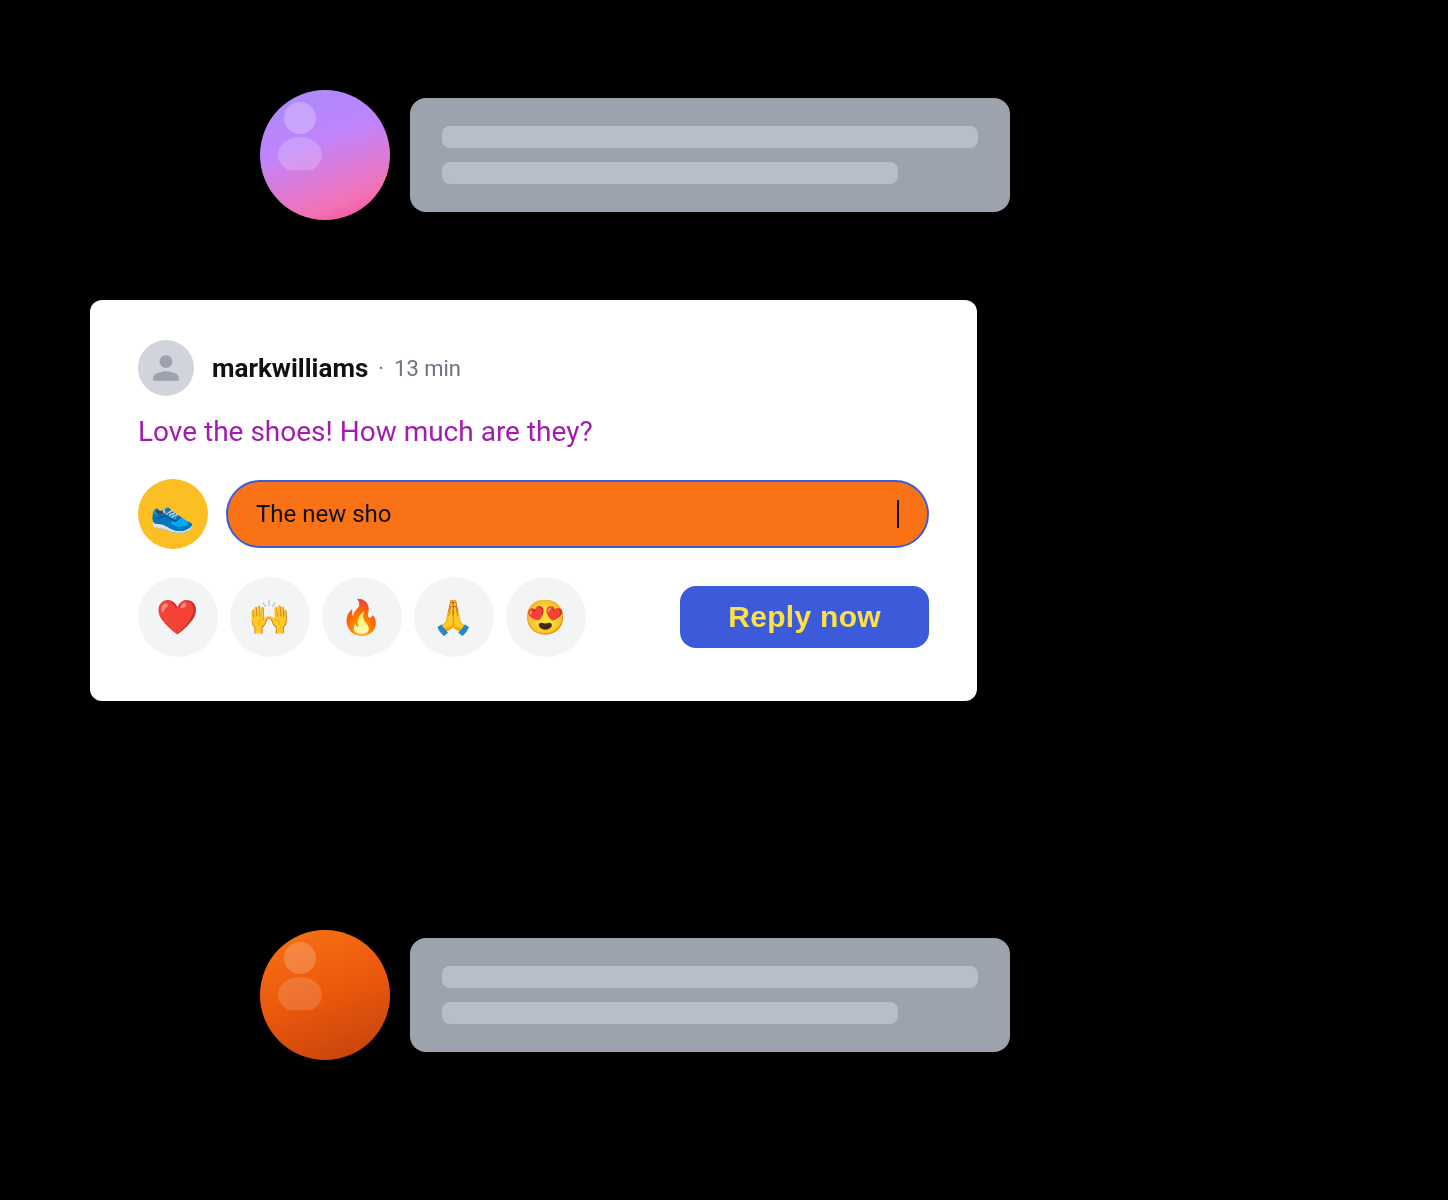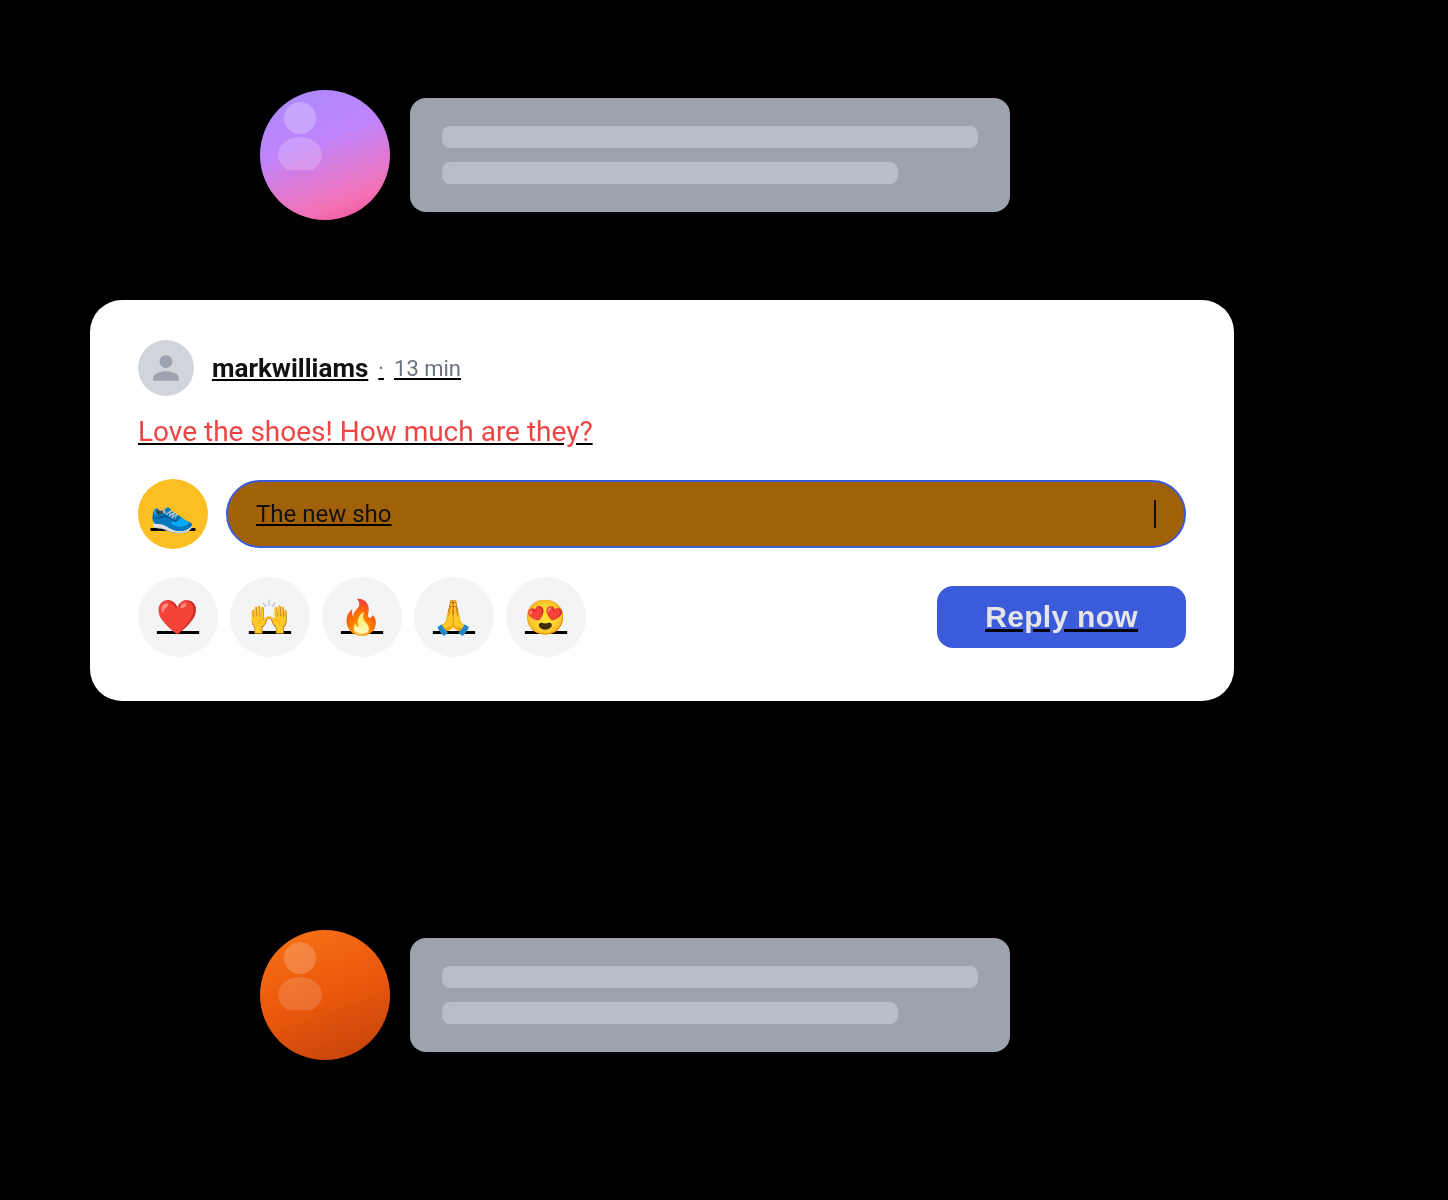--- a/index.html
+++ b/index.html
@@ -76,26 +76,25 @@
     }
 
     .ghost-line-long { width: 100%; }
     .ghost-line-medium { width: 85%; }
 
     
     .comment-card {
       position: absolute;
       top: 300px;
       left: 90px;
-      width: 1144px;
+      width: 887px;
       background: #fff;
-      border-radius: 32px;
+      border-radius: 12px;
       padding: 40px 48px 44px;
       box-shadow: 0 4px 40px rgba(0,0,0,0.12);
-      text-decoration: underline;
     }
 
     .comment-header {
       display: flex;
       align-items: center;
       gap: 18px;
       margin-bottom: 16px;
     }
 
     .commenter-avatar {
@@ -132,21 +131,21 @@
       color: #6b7280;
     }
 
     .comment-time {
       font-size: 22px;
       color: #6b7280;
     }
 
     .comment-text {
       font-size: 28px;
-      color: #ef4444;
+      color: #a21caf;
       margin-bottom: 28px;
       margin-left: 0;
       line-height: 1.4;
     }
 
     
     .reply-area {
       display: flex;
       align-items: center;
       gap: 18px;
@@ -164,21 +163,21 @@
       align-items: center;
       justify-content: center;
       font-size: 36px;
     }
 
     .reply-input-wrapper {
       flex: 1;
       border: 2.5px solid #3b5bdb;
       border-radius: 50px;
       padding: 18px 28px;
-      background: #a16207;
+      background: #f97316;
       display: flex;
       align-items: center;
     }
 
     .reply-input-text {
       font-size: 24px;
       color: #111;
       flex: 1;
     }
 
@@ -218,21 +217,21 @@
       cursor: pointer;
       display: flex;
       align-items: center;
       justify-content: center;
       font-size: 34px;
       transition: background 0.15s;
     }
 
     .reply-now-btn {
       background: #3b5bdb;
-      color: #e5e5e5;
+      color: #fde047;
       border: none;
       border-radius: 16px;
       padding: 14px 48px;
       font-size: 30px;
       font-weight: 700;
       cursor: pointer;
       letter-spacing: 0.01em;
       transition: background 0.15s;
     }
 

